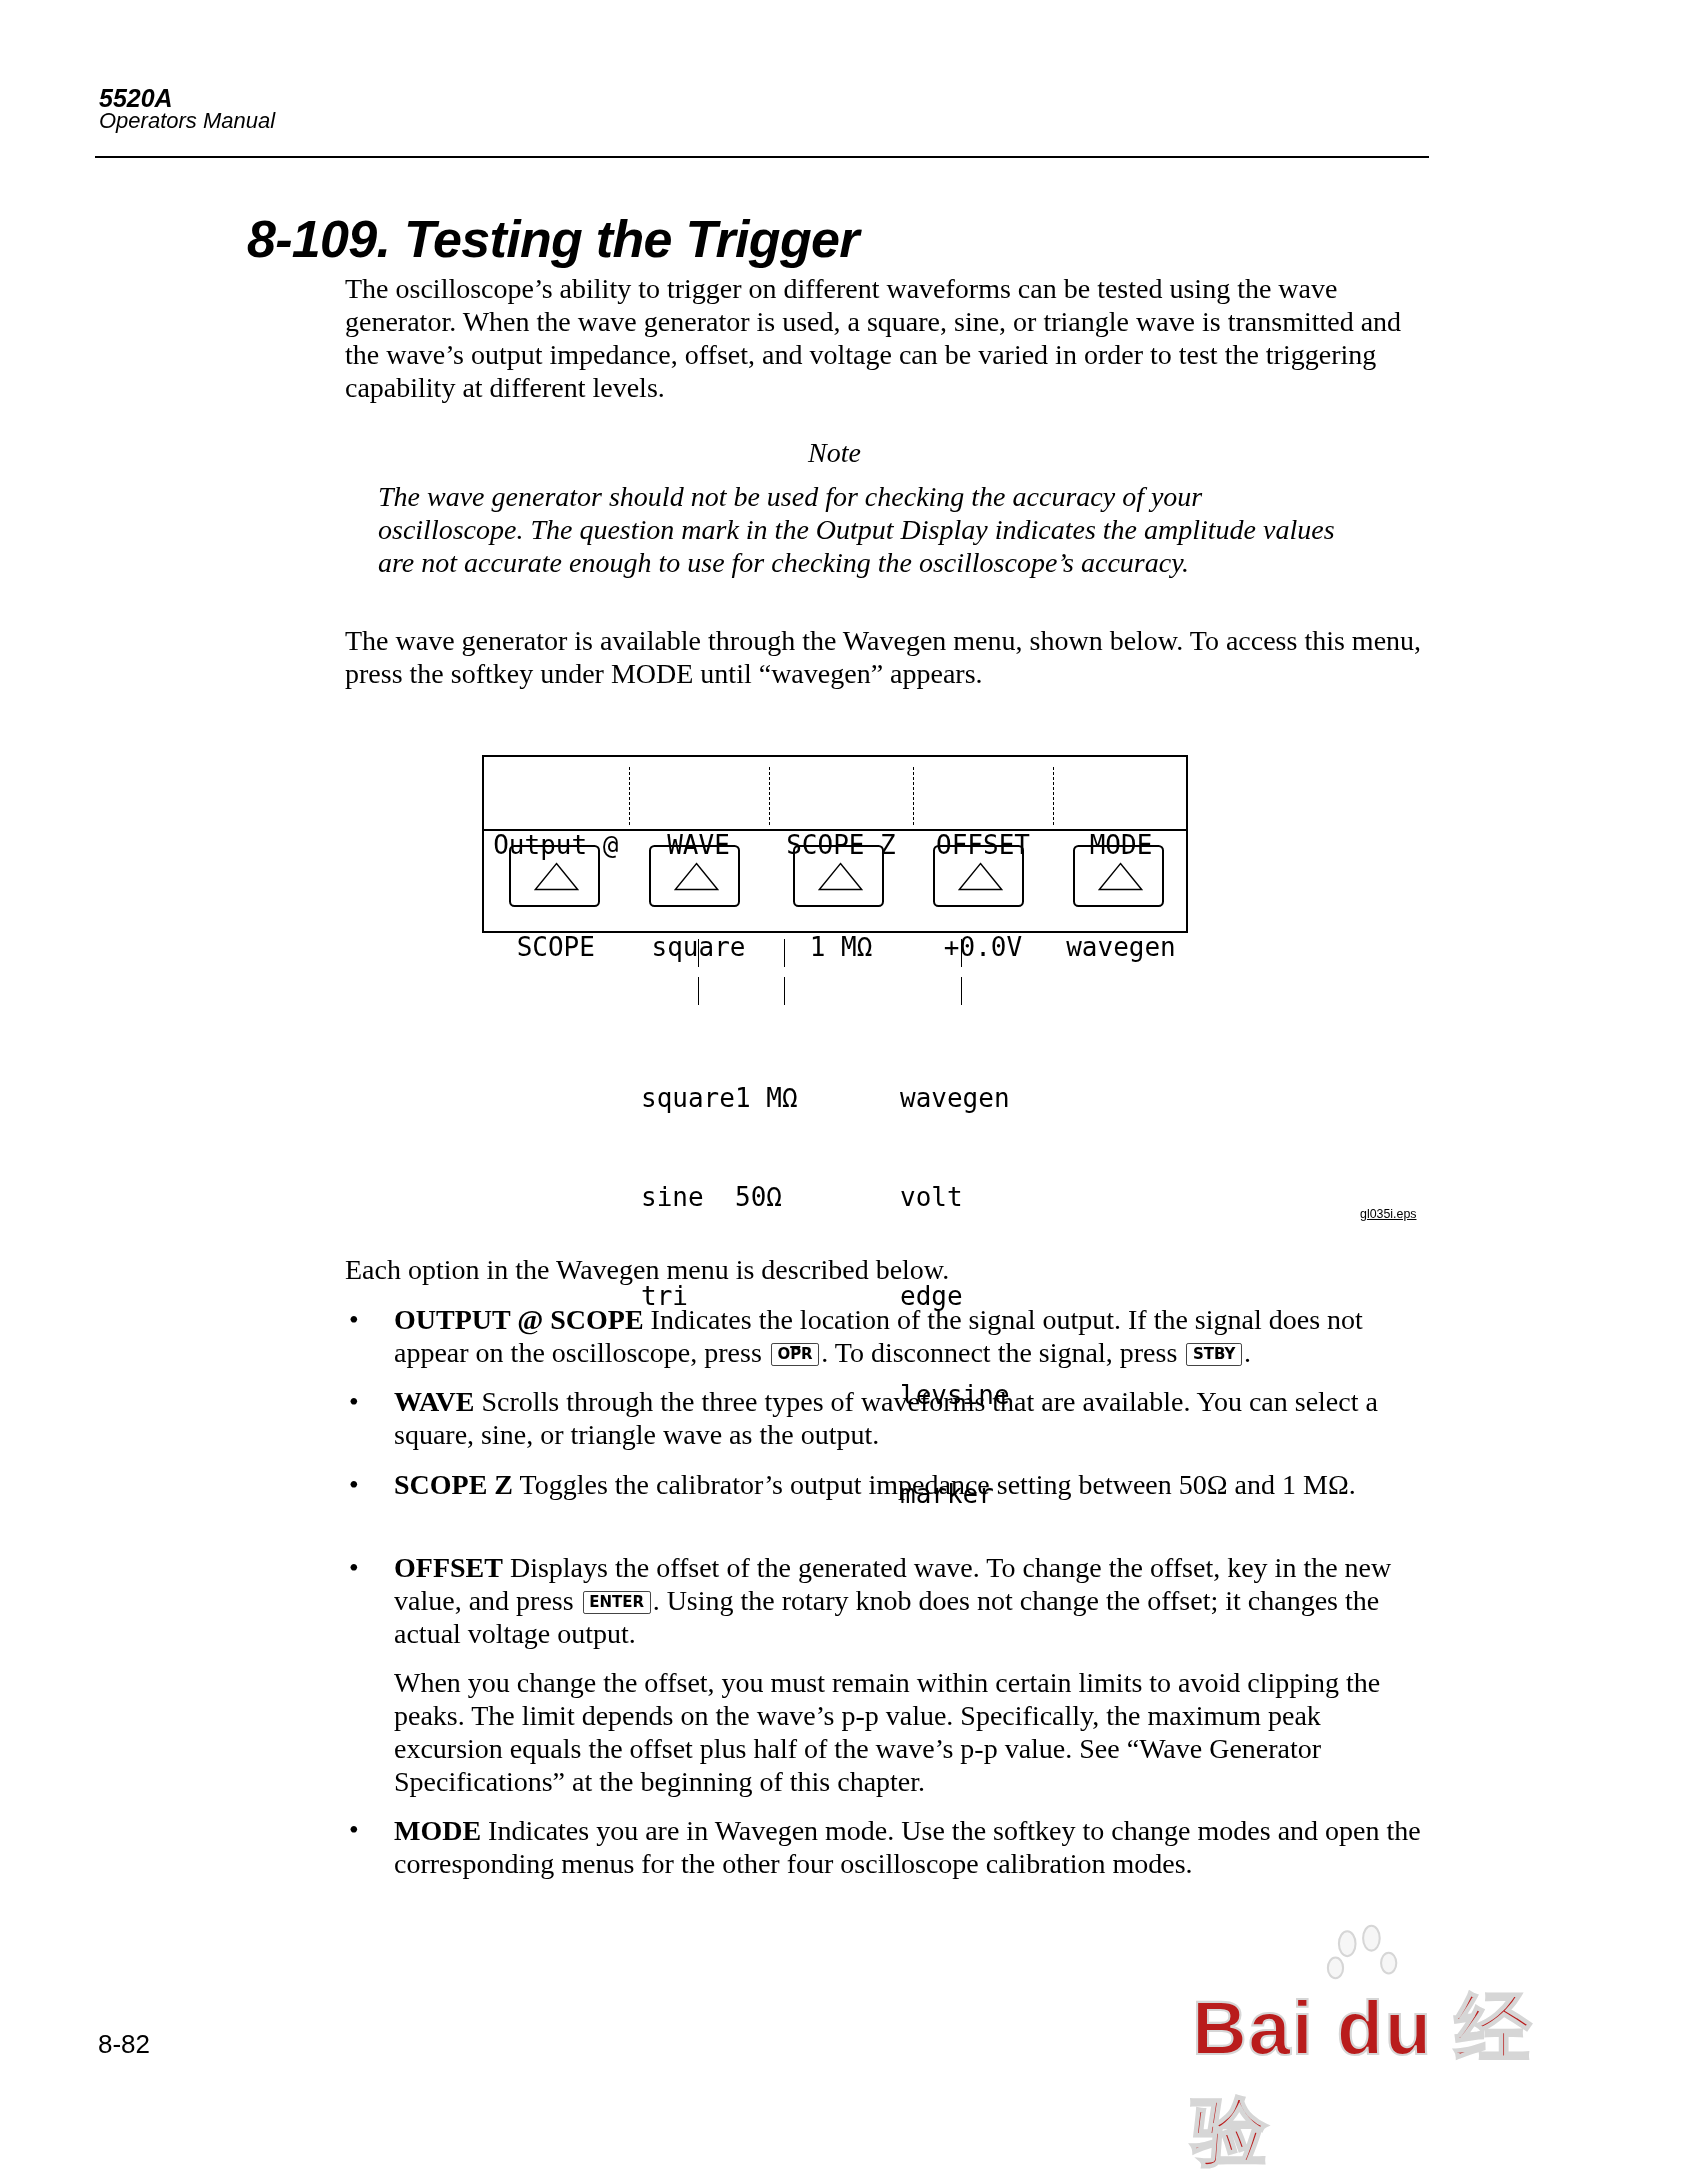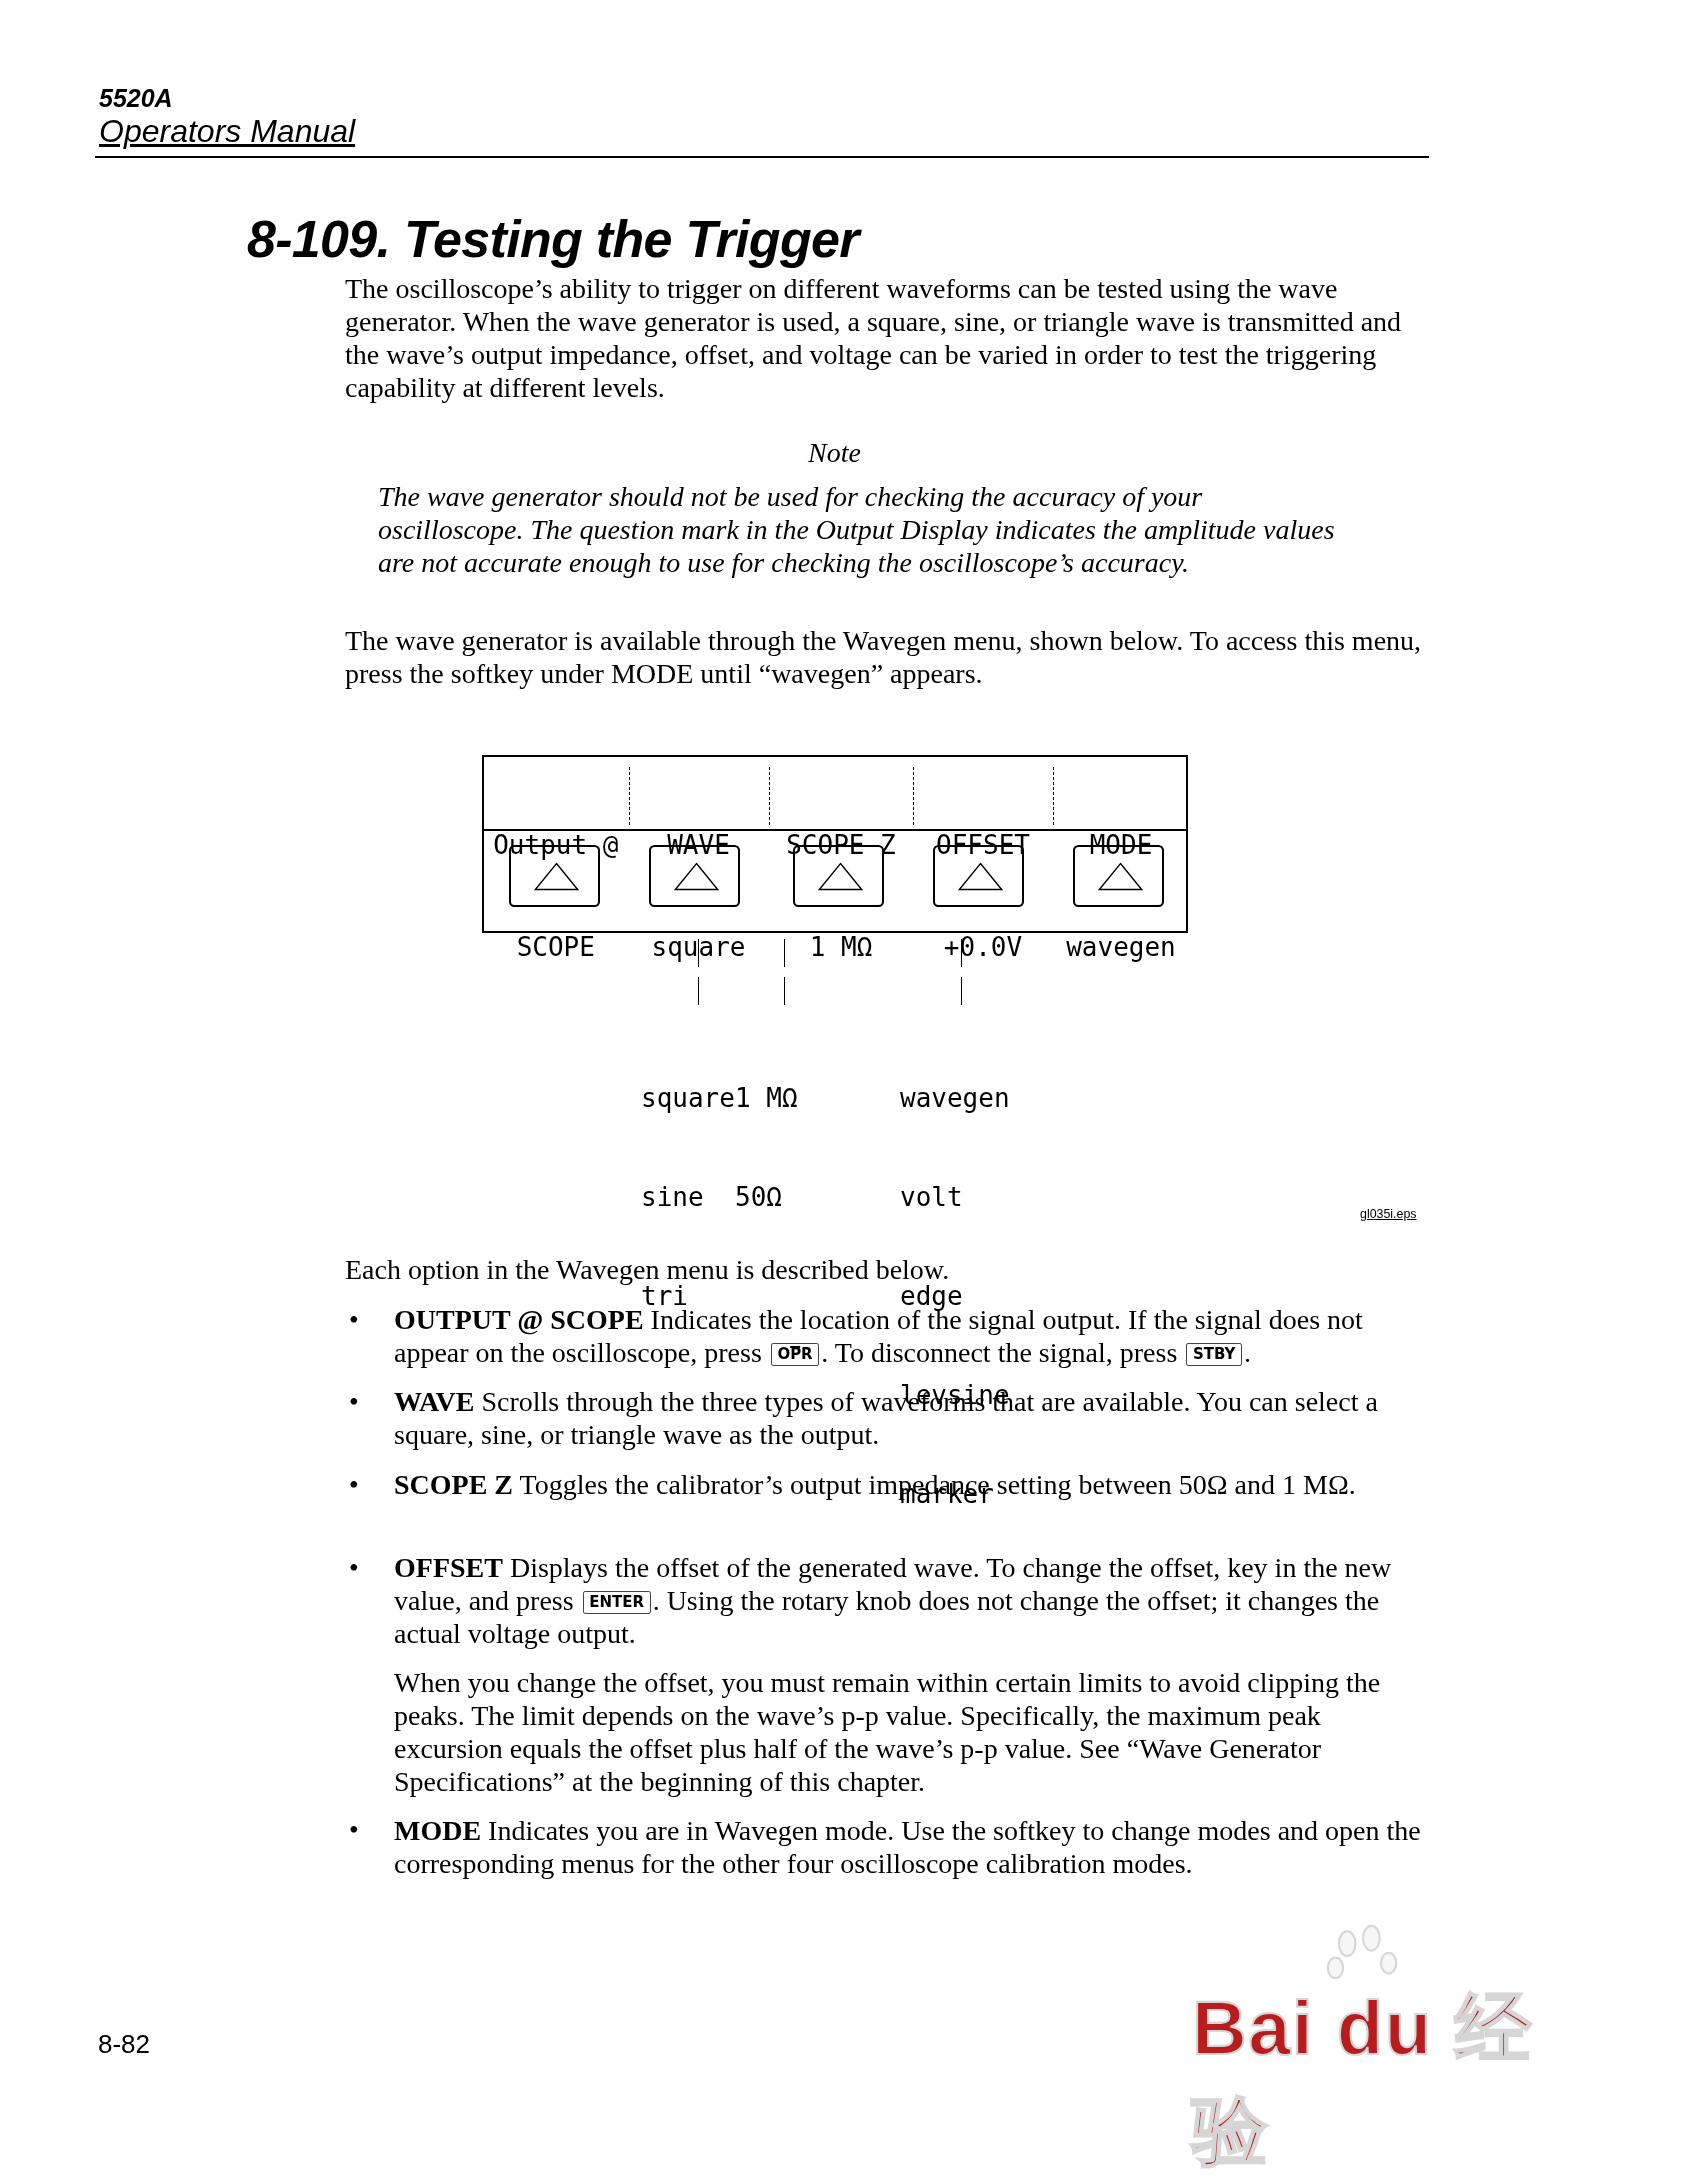--- a/index.html
+++ b/index.html
@@ -1,20 +1,20 @@
 <!DOCTYPE html>
 <html style="font-size:11px"><head>
 <meta charset="utf-8">
 <style>
   html, body { margin: 0; padding: 0; background: #ffffff; }
   body { width: 1687px; height: 2183px; position: relative; overflow: hidden; color: #000; }
   .abs { position: absolute; }
 
   .hdr-model { left: 99px; top: 85px; font-family: "Liberation Sans", sans-serif; font-weight: bold; font-style: italic; font-size: 25px; line-height: 27.6px; }
-  .hdr-sub { left: 99px; top: 117px; font-family: "Liberation Sans", sans-serif; font-style: italic; font-size: 32px; line-height: 29px; text-decoration: underline; }
+  .hdr-sub { left: 99px; top: 106px; font-family: "Liberation Sans", sans-serif; font-style: italic; font-size: 22px; line-height: 29px; }
   .hdr-rule { left: 95px; top: 156px; width: 1334px; height: 2.1px; background: #000; }
 
   .section-title { left: 247px; top: 215px; font-family: "Liberation Sans", sans-serif; font-weight: bold; font-style: italic; font-size: 52px; line-height: 48px; letter-spacing: -0.7px; }
 
   .serif { font-family: "Liberation Serif", serif; font-size: 28px; line-height: 33px; }
   .para1 { left: 345px; top: 272px; width: 1089px; }
   .note-label { left: 345px; top: 436px; width: 979px; text-align: center; font-style: italic; }
   .note-text { left: 378px; top: 480px; width: 965px; font-style: italic; }
   .para2 { left: 345px; top: 624px; width: 1089px; }
 

